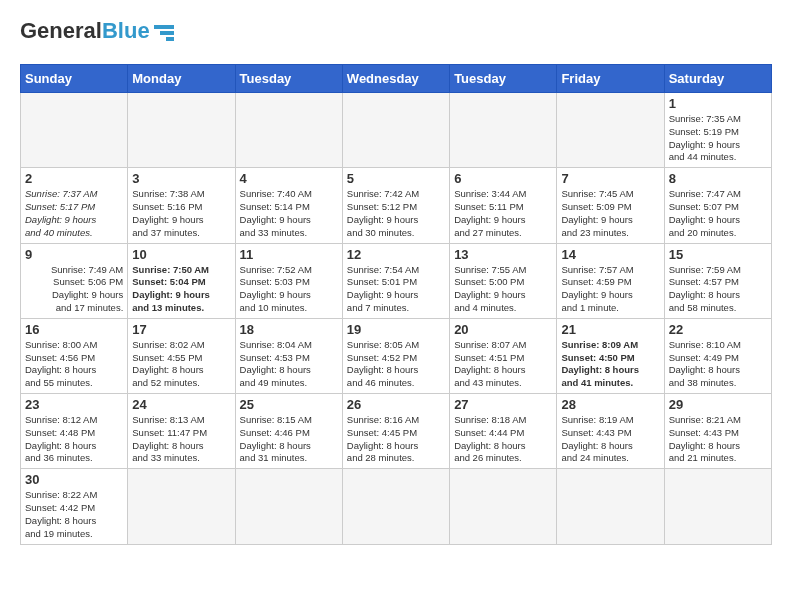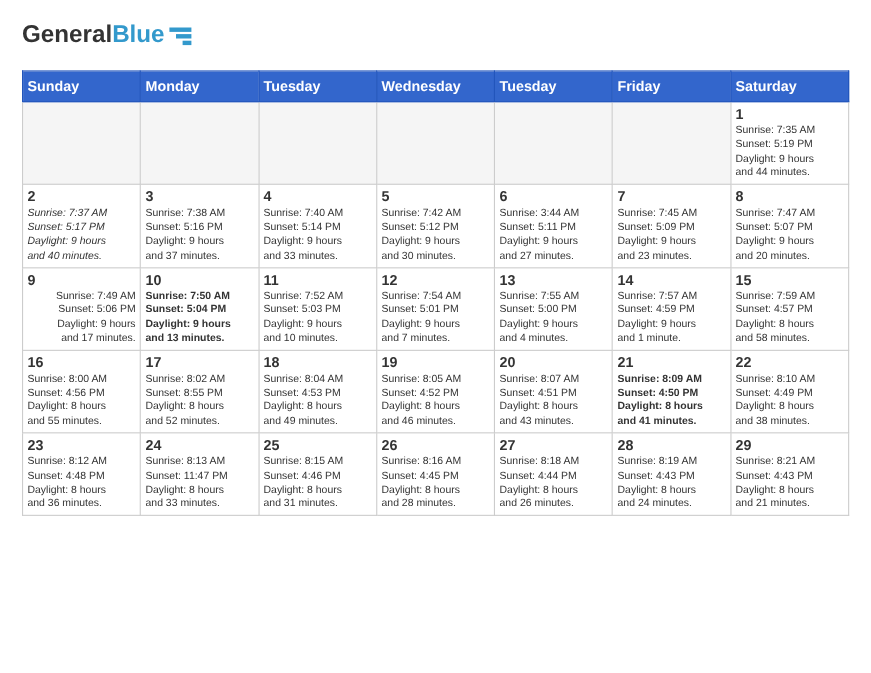--- a/index.html
+++ b/index.html
@@ -262,21 +262,21 @@
         <td>
           <span class="day-number">16</span>
           <div class="day-info" style="white-space: pre-line;">Sunrise: 8:00 AM
 Sunset: 4:56 PM
 Daylight: 8 hours
 and 55 minutes.</div>
         </td>
         <td>
           <span class="day-number">17</span>
           <div class="day-info" style="white-space: pre-line;">Sunrise: 8:02 AM
-Sunset: 8:55 PM
+Sunset: 4:55 PM
 Daylight: 8 hours
 and 52 minutes.</div>
         </td>
         <td>
           <span class="day-number">18</span>
           <div class="day-info" style="white-space: pre-line;">Sunrise: 8:04 AM
 Sunset: 4:53 PM
 Daylight: 8 hours
 and 49 minutes.</div>
         </td>
@@ -352,15 +352,30 @@
 Daylight: 8 hours
 and 24 minutes.</div>
         </td>
         <td>
           <span class="day-number">29</span>
           <div class="day-info" style="white-space: pre-line;">Sunrise: 8:21 AM
 Sunset: 4:43 PM
 Daylight: 8 hours
 and 21 minutes.</div>
         </td>
+      </tr>
+      <tr class="last-row">
+        <td class="has-data">
+          <span class="day-number">30</span>
+          <div class="day-info" style="white-space: pre-line;">Sunrise: 8:22 AM
+Sunset: 4:42 PM
+Daylight: 8 hours
+and 19 minutes.</div>
+        </td>
+        <td class="empty"></td>
+        <td class="empty"></td>
+        <td class="empty"></td>
+        <td class="empty"></td>
+        <td class="empty"></td>
+        <td class="empty"></td>
       </tr>
     </tbody>
 </table>
 
 </body></html>

